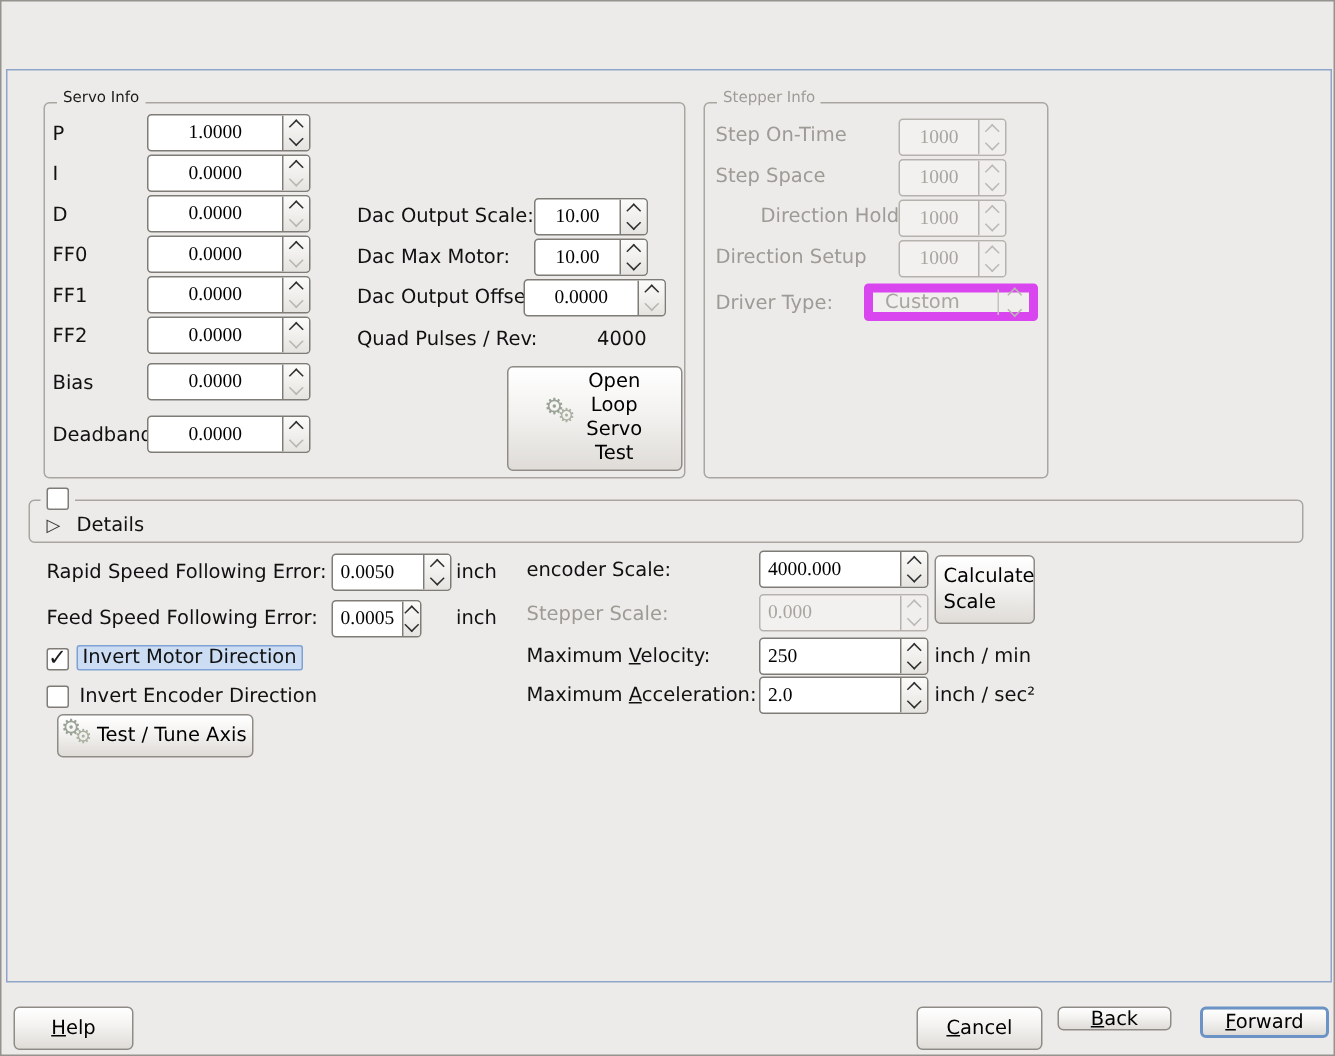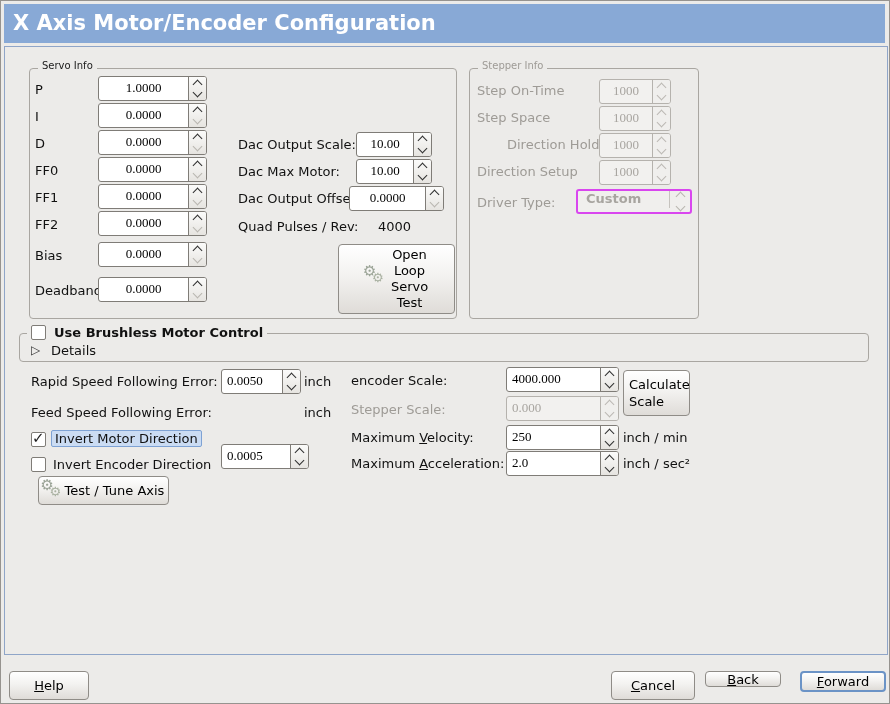--- a/index.html
+++ b/index.html
@@ -28,37 +28,36 @@
   .spin.dis .entry{color:#a8a5a0;}
   .spin.dis .sb{border-left-color:#b5b2ad;background:#f0efed;}
   .spin.dis .chev{border-color:#bcb9b4;}
   .btn{position:absolute;border:1px solid #8f8c87;border-radius:4px;background:linear-gradient(#ffffff,#f3f2f0 45%,#dfdcd8);
     font-size:13px;color:#000;display:flex;align-items:center;justify-content:center;box-sizing:border-box;white-space:pre-line;text-align:center;}
   .btn.focus{border:2px solid #6b93c6;}
   .u{text-decoration:underline;}
   .cb{position:absolute;width:15px;height:15px;background:#fff;border:1px solid #7f7c77;border-radius:2px;box-sizing:border-box;}
   .cb .mark{position:absolute;left:0px;top:-4px;font-size:15px;font-weight:bold;color:#1c1c1c;}
   .hl{background:#cbdcf3;border:1px solid #7ea2d4;border-radius:2px;padding:0 3px;}
-  .combo{position:absolute;display:flex;height:25px;border:2px solid #d946ef;border-radius:3px;
-    background:#f0efed;box-sizing:border-box;font-weight:bold;}
+  .combo{position:absolute;display:flex;align-items:center;height:25px;border:6px solid #d946ef;border-radius:3px;
+    background:#f0efed;box-sizing:border-box;}
   .combo .ctext{flex:1;font-size:13px;color:#a8a5a0;padding-left:8px;}
   .combo .csep{width:1px;height:17px;background:#c6c3be;}
   .combo .carr{width:20px;display:flex;flex-direction:column;align-items:center;justify-content:center;gap:3px;}
   .gears{position:relative;width:26px;height:26px;flex:0 0 26px;}
   .gears .g1{position:absolute;left:-2px;top:-4px;font-size:15px;color:#9aa396;}
   .gears .g2{position:absolute;left:7px;top:4px;font-size:13px;color:#a9b1a1;}
   .expander-tri{position:absolute;font-size:12px;color:#333;}
   .details-lbl{position:absolute;font-size:13px;color:#111;}
 </style>
 </head>
 <body>
 
 <div id="win">
 
-  <div class="titlebar">X Axis Motor/Encoder Configuration</div>
 
   <div class="contentframe"></div>
 
   <div class="frame" style="left:28px;top:67px;width:428px;height:251px;">
     <span class="legend">Servo Info</span>
   </div>
 
   <div class="lbl" style="left:34px;top:81px;">P</div>
   <div class="lbl" style="left:34px;top:108px;">I</div>
   <div class="lbl" style="left:34px;top:135px;">D</div>
@@ -145,21 +144,21 @@
   </div>
   <div class="spin" style="left:348px;top:185px;width:95px;">
     <div class="entry c">0.0000</div>
     <div class="sb">
         <span class="chev up"></span>
         <span class="chev down dim"></span>
       </div>
   </div>
 
   <div class="lbl" style="left:237px;top:218px;">Quad Pulses / Rev:</div>
-  <div class="val" style="left:377px;top:218px;text-align:center;">4000</div>
+  <div class="val" style="left:397px;top:218px;text-align:center;">4000</div>
 
   <div class="btn" style="left:337px;top:243px;width:117px;height:70px;">
     <span class="gears">
       <span class="g1">⚙</span>
       <span class="g2">⚙</span>
     </span>
     <span style="line-height:16px;">Open
 Loop
 Servo
 Test</span>
@@ -209,37 +208,36 @@
     <span class="csep"></span>
     <span class="carr">
       <span class="chev up dim" style="margin:0;"></span>
       <span class="chev down dim" style="margin:0;"></span>
     </span>
   </div>
 
   <div class="frame" style="left:18px;top:332px;width:850px;height:29px;"></div>
   <div style="position:absolute;left:26px;top:324px;background:#ecebe9;padding:0 4px;display:flex;align-items:center;gap:8px;">
     <span class="cb" style="position:relative;flex:0 0 15px;"></span>
-    <span class="lbl b" style="position:relative;">Use Brushless Motor Control</span>
   </div>
   <span class="expander-tri" style="left:30px;top:342px;">▷</span>
   <div class="details-lbl" style="left:50px;top:342px;position:absolute;">Details</div>
 
   <div class="lbl" style="left:30px;top:373px;">Rapid Speed Following Error:</div>
   <div class="spin" style="left:220px;top:368px;width:80px;">
     <div class="entry">0.0050</div>
     <div class="sb">
         <span class="chev up"></span>
         <span class="chev down"></span>
       </div>
   </div>
   <div class="lbl" style="left:303px;top:373px;">inch</div>
 
   <div class="lbl" style="left:30px;top:404px;">Feed Speed Following Error:</div>
-  <div class="spin" style="left:220px;top:399px;width:88px;margin-top:44px;">
+  <div class="spin" style="left:220px;top:399px;width:60px;">
     <div class="entry">0.0005</div>
     <div class="sb">
         <span class="chev up"></span>
         <span class="chev down"></span>
       </div>
   </div>
   <div class="lbl" style="left:303px;top:404px;">inch</div>
 
   <div class="lbl" style="left:350px;top:372px;">encoder Scale:</div>
   <div class="spin" style="left:505px;top:366px;width:113px;">

